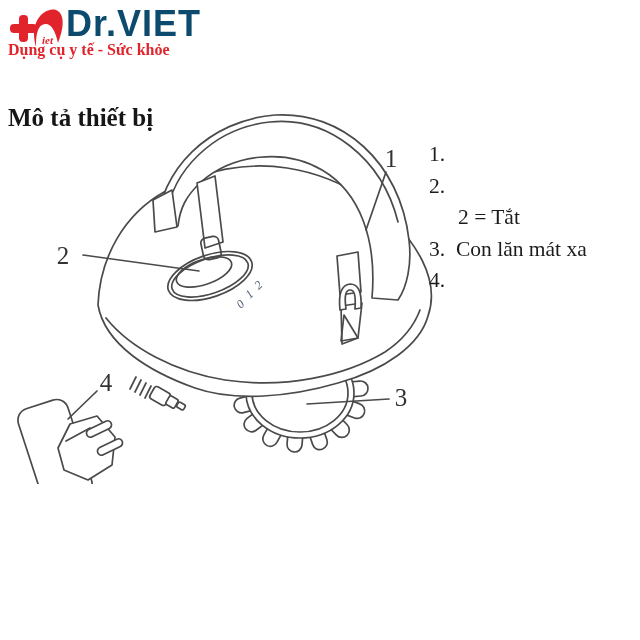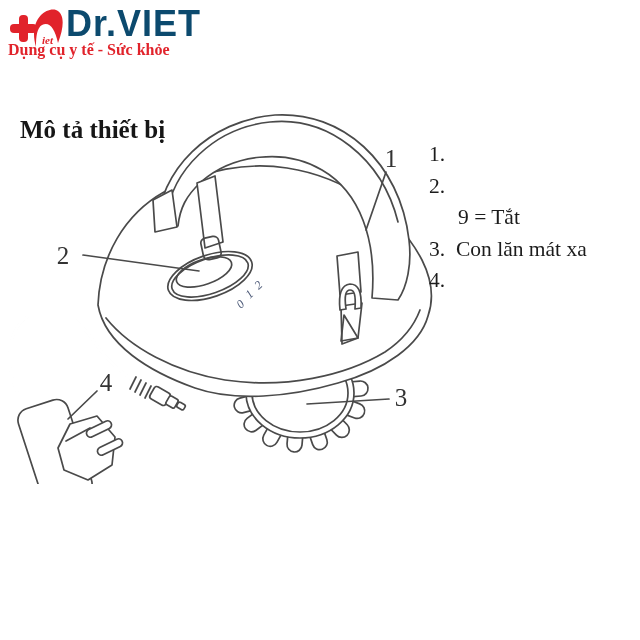--- a/index.html
+++ b/index.html
@@ -16,21 +16,21 @@
     font-size:36px; line-height:38px; letter-spacing:1px; color:#0c4a6e;
     white-space:nowrap;
   }
   .brand-tagline {
     position:absolute; left:2px; top:37px;
     font-family:Liberation Serif, serif; font-weight:700;
     font-size:16px; line-height:18px; color:#e1232b; white-space:nowrap;
   }
   
   .heading {
-    position:absolute; left:8px; top:104px; margin:12px;
+    position:absolute; left:8px; top:104px; margin:0;
     font-size:25px; font-weight:700; color:#161616; white-space:nowrap;
   }
   
   .plist { position:absolute; left:429px; top:139px; width:210px; }
   .row { display:flex; font-size:21.5px; line-height:31.5px; white-space:nowrap; }
   .row .n { width:27px; flex:0 0 27px; }
   .row .t { flex:1; }
   .row.sub { padding-left:29px; }
   
   .diagram { position:absolute; left:0; top:0; }
@@ -143,21 +143,21 @@
   </svg>
 
   <div class="plist">
     <div class="row">
       <span class="n">1.</span>
     </div>
     <div class="row">
       <span class="n">2.</span>
     </div>
     <div class="row sub">
-      <span class="t">9 = Tắt</span>
+      <span class="t">2 = Tắt</span>
     </div>
     <div class="row">
       <span class="n">3.</span>
       <span class="t">Con lăn mát xa</span>
     </div>
     <div class="row">
       <span class="n">4.</span>
     </div>
   </div>
 

